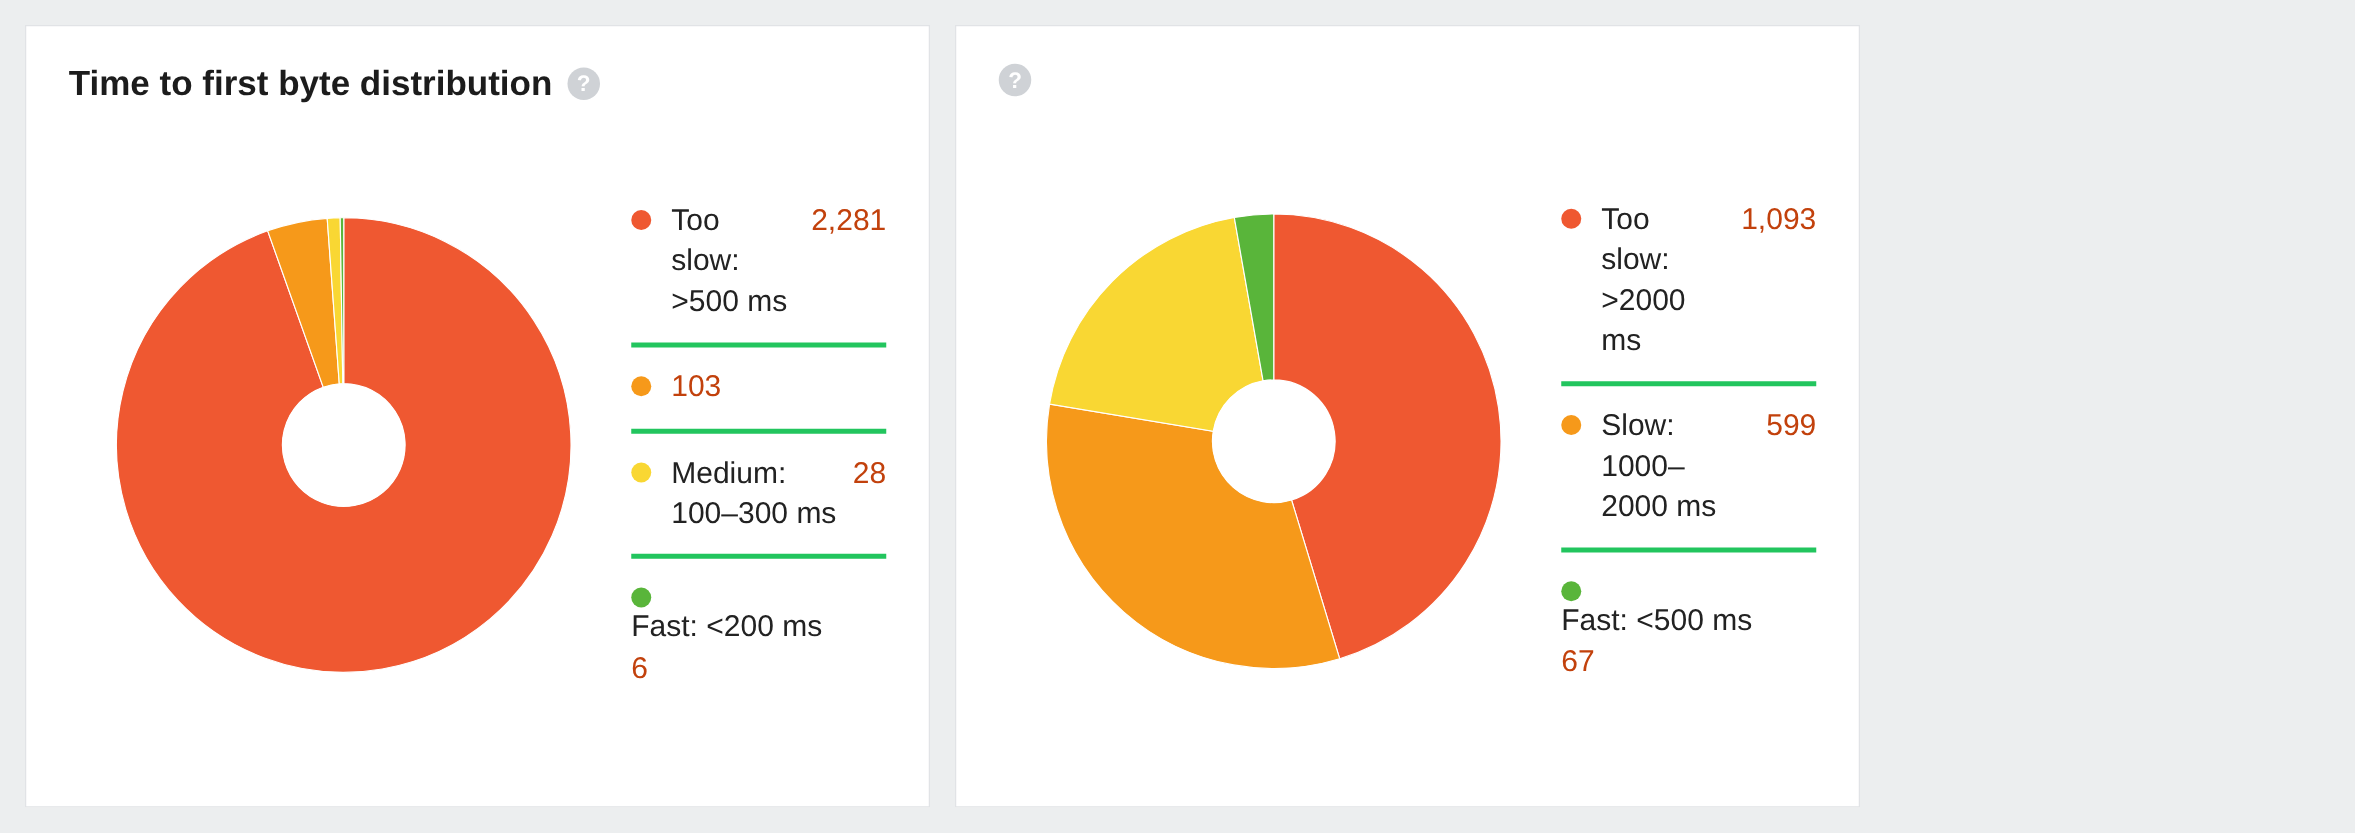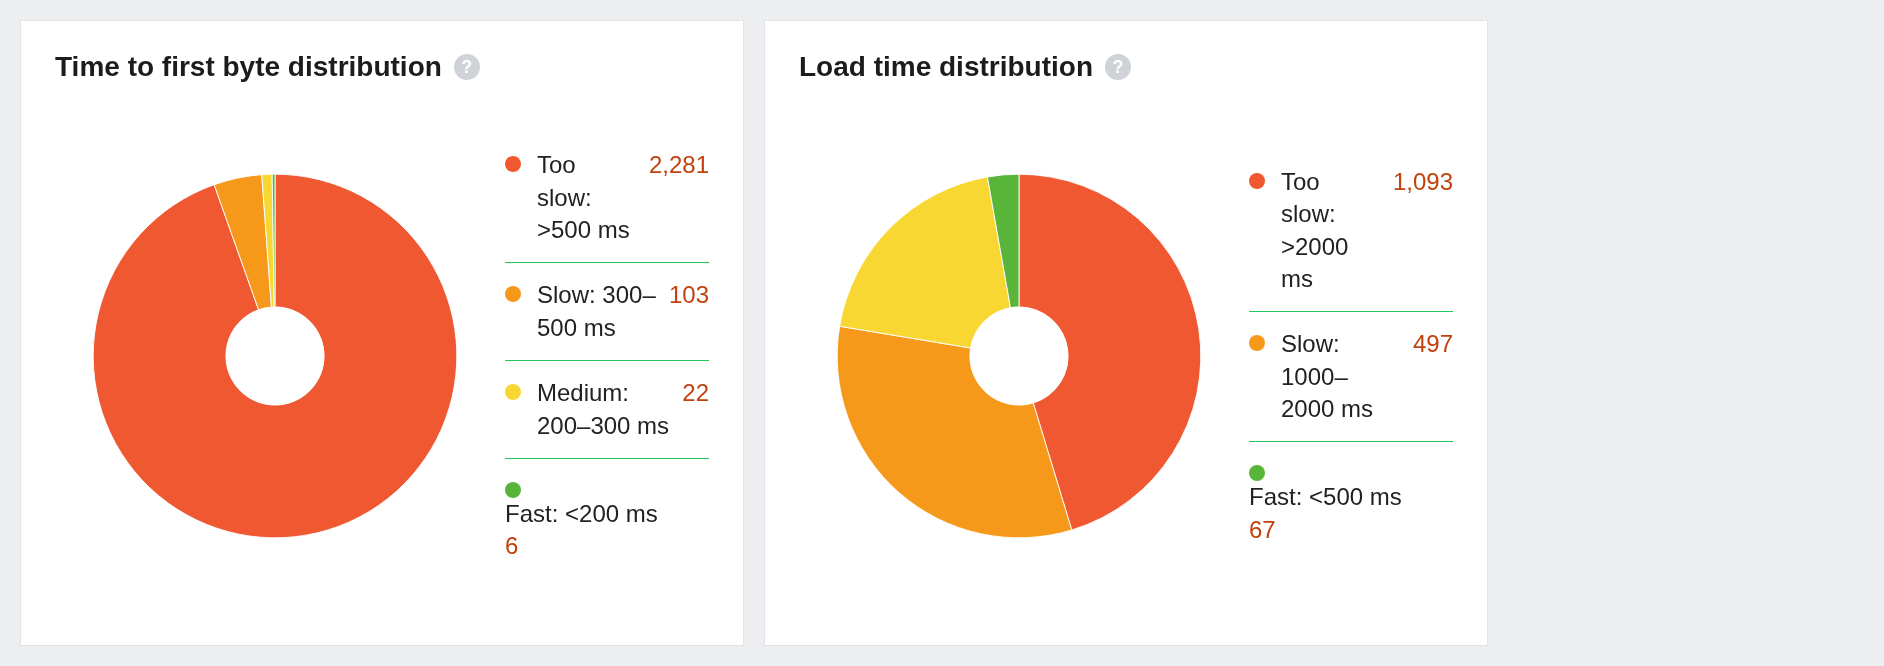--- a/index.html
+++ b/index.html
@@ -67,21 +67,21 @@
     height: 400px;
   }
   .legend {
     flex: 1;
     margin-left: 10px;
   }
   .legend-item {
     display: flex;
     align-items: flex-start;
     padding: 16px 0;
-    border-bottom: 1px solid #22c55e;
+    border-bottom: 4px solid #22c55e;
     font-size: 24px;
     line-height: 1.35;
   }
   .legend-item:last-child {
     border-bottom: none;
     flex-direction: column;
   }
   .swatch {
     width: 16px;
     height: 16px;
@@ -122,40 +122,38 @@
           </svg>
       </div>
       <div class="legend">
           <div class="legend-item">
             <span class="swatch" style="background: rgb(239, 88, 49);"></span>
             <span class="legend-label">Too slow: &gt;500 ms</span>
             <span class="legend-value">2,281</span>
           </div>
           <div class="legend-item">
             <span class="swatch" style="background: rgb(246, 153, 26);"></span>
-            <span class="legend-label">Slow: 300–500 ms</span>
             <span class="legend-value">103</span>
           </div>
           <div class="legend-item">
             <span class="swatch" style="background: rgb(249, 215, 51);"></span>
-            <span class="legend-label">Medium: 200–300 ms</span>
-            <span class="legend-value">22</span>
+            <span class="legend-label">Medium: 100–300 ms</span>
+            <span class="legend-value">28</span>
           </div>
           <div class="legend-item">
             <span class="swatch" style="background: rgb(89, 181, 58);"></span>
             <span class="legend-label">Fast: &lt;200 ms</span>
             <span class="legend-value">6</span>
           </div>
         </div>
     </div>
   </div>
 
   <div class="card">
     <div class="card-header">
-      <span class="card-title">Load time distribution</span>
       <span class="help-icon">?</span>
     </div>
     <div class="card-body">
       <div class="chart-wrap">
         <svg class="donut" viewBox="-110 -110 220 220">
             <path d="M 6.123233995736766e-15 -100 A 100 100 0 0 1 29.012887341151917 95.6987584461242 L 7.833479582111018 25.838664780453534 A 27 27 0 0 0 1.6532731788489269e-15 -27 Z" fill="#ef5831" stroke="#ffffff" stroke-width="0.5"></path>
             <path d="M 29.012887341151917 95.6987584461242 A 100 100 0 0 1 -98.65636510865465 -16.33773618185303 L -26.637218579336757 -4.411188769100317 A 27 27 0 0 0 7.833479582111018 25.838664780453534 Z" fill="#f6991a" stroke="#ffffff" stroke-width="0.5"></path>
             <path d="M -98.65636510865465 -16.33773618185303 A 100 100 0 0 1 -17.364817766693033 -98.4807753012208 L -4.688500797007119 -26.589809331329615 A 27 27 0 0 0 -26.637218579336757 -4.411188769100317 Z" fill="#f9d733" stroke="#ffffff" stroke-width="0.5"></path>
             <path d="M -17.364817766693033 -98.4807753012208 A 100 100 0 0 1 -1.8369701987210297e-14 -100 L -4.95981953654678e-15 -27 A 27 27 0 0 0 -4.688500797007119 -26.589809331329615 Z" fill="#59b53a" stroke="#ffffff" stroke-width="0.5"></path>
             <circle cx="0" cy="0" r="27" fill="#ffffff"></circle>
@@ -163,21 +161,21 @@
       </div>
       <div class="legend">
           <div class="legend-item">
             <span class="swatch" style="background: rgb(239, 88, 49);"></span>
             <span class="legend-label">Too slow: &gt;2000 ms</span>
             <span class="legend-value">1,093</span>
           </div>
           <div class="legend-item">
             <span class="swatch" style="background: rgb(246, 153, 26);"></span>
             <span class="legend-label">Slow: 1000–2000 ms</span>
-            <span class="legend-value">497</span>
+            <span class="legend-value">599</span>
           </div>
           <div class="legend-item">
             <span class="swatch" style="background: rgb(89, 181, 58);"></span>
             <span class="legend-label">Fast: &lt;500 ms</span>
             <span class="legend-value">67</span>
           </div>
         </div>
     </div>
   </div>
 

